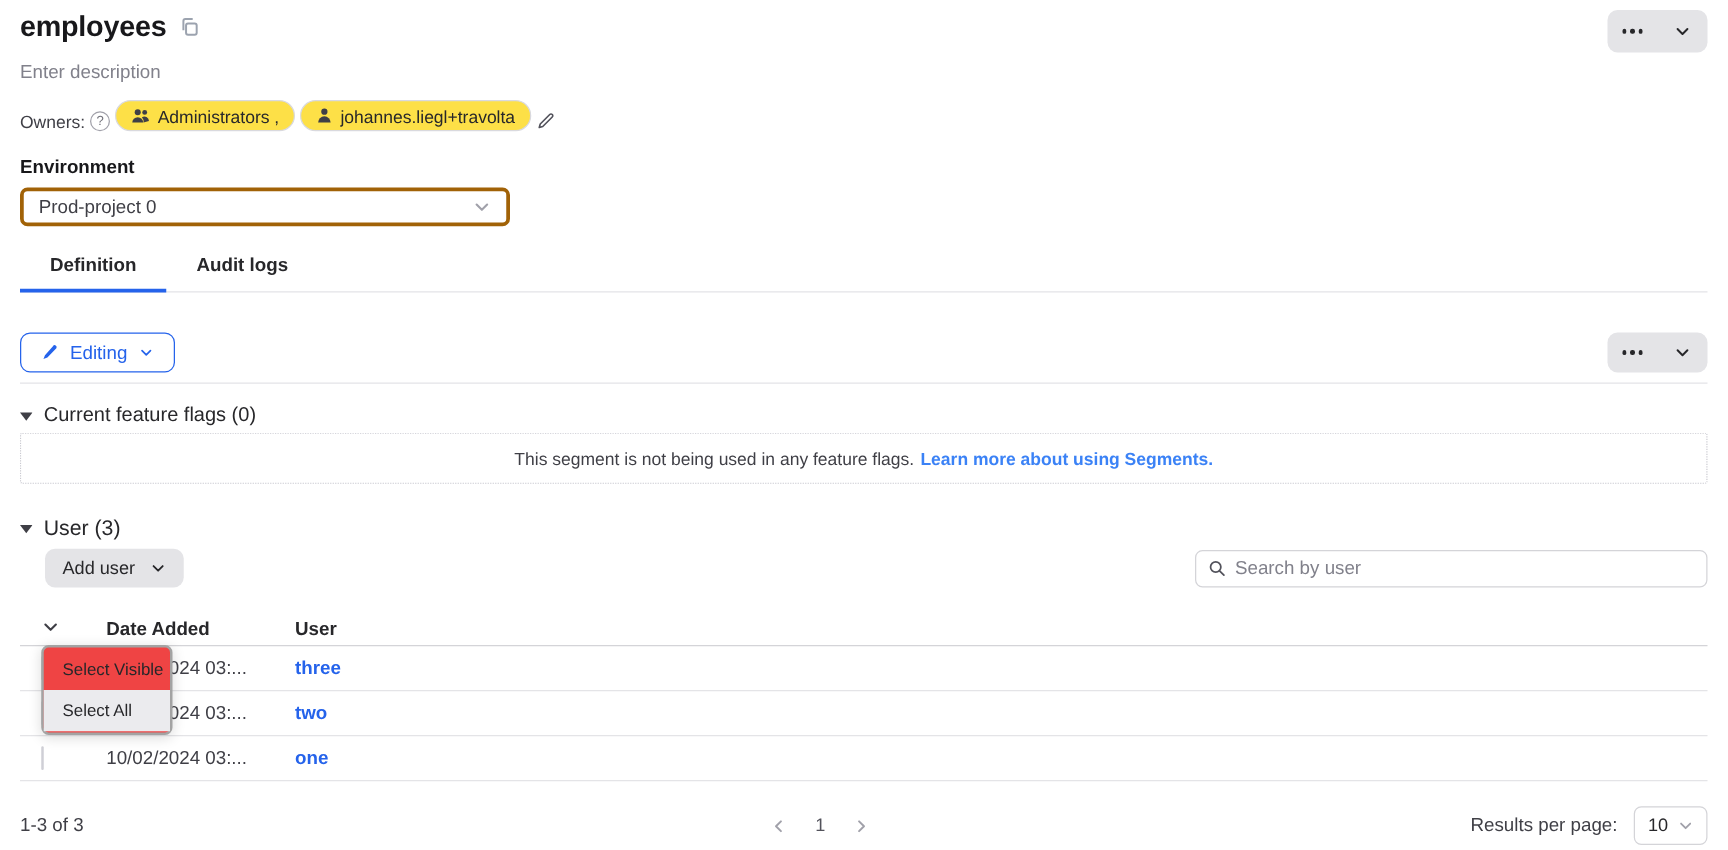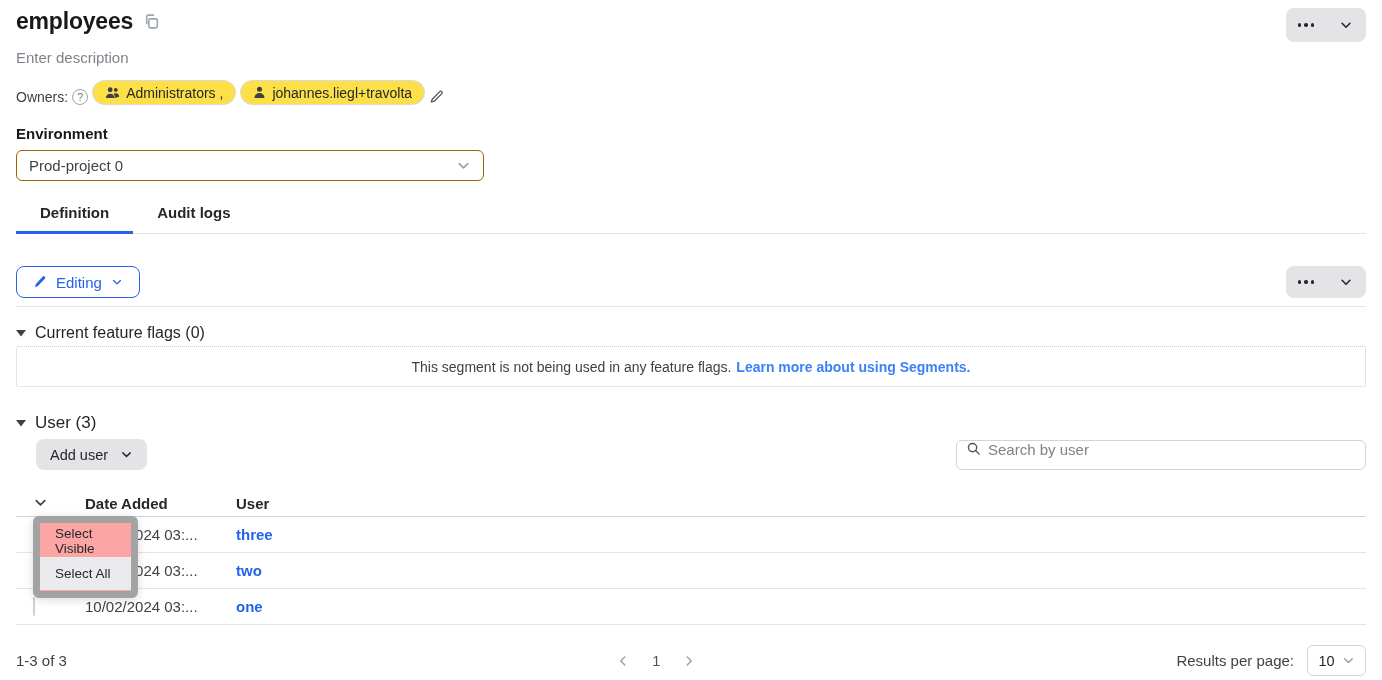--- a/index.html
+++ b/index.html
@@ -29,21 +29,21 @@
   .meta-right { display:flex; align-items:flex-end; gap:4px; font-size:14px; color:#3f3f46; }
   .help-circle { width:16px; height:16px; border:1px solid #a1a1aa; border-radius:50%; color:#71717a;
                  font-size:10.5px; display:flex; align-items:center; justify-content:center; }
   .help-circle::after { content:"?"; }
   .pill { display:flex; align-items:center; gap:6px; background:#fde047; border:1px solid #d9d9de;
           border-radius:13px; height:25px; padding:0 12px; font-size:14px; color:#27272a; }
 
   
   .env { margin-top:20px; }
   .env-label { font-size:15px; font-weight:bold; }
-  .select-box { margin-top:8px; width:468px; height:31px; border:1px solid #a16207; border-radius:6px;
+  .select-box { margin-top:8px; width:392px; height:31px; border:3px solid #a16207; border-radius:6px;
                 display:flex; align-items:center; justify-content:space-between; padding:0 12px;
                 font-size:15px; color:#3f3f46; cursor:pointer; background:#fff; }
 
   
   .tabs { margin-top:14px; display:flex; border-bottom:1px solid #e4e4e7; }
   .tab { padding:9px 24px 10px 24px; font-size:15px; font-weight:bold; color:#27272a; cursor:pointer;
          border-bottom:3px solid transparent; margin-bottom:-1px; }
   .tab.active { border-bottom-color:#2563eb; }
 
   
@@ -59,39 +59,39 @@
   .dashed-box { margin-top:4px; border:1px dotted #c9c9d0; border-radius:2px; height:41px;
                 display:flex; align-items:center; justify-content:center; font-size:14px; color:#3f3f46; }
   .dashed-box a { color:#3b82f6; font-weight:bold; text-decoration:none; margin-left:5px; }
 
   .user-head { margin-top:26px; font-size:17px; }
   .controls { margin-top:6px; display:flex; justify-content:space-between; align-items:center;padding-left:20px; }
   .add-user-btn { display:flex; align-items:center; gap:12px; height:31px; padding:0 14px;
                   background:#e4e4e7; border:none; border-radius:8px; font-size:14.5px; color:#27272a;
                   cursor:pointer; font-family:inherit; }
   .search-wrap { width:410px; height:30px; border:1px solid #d4d4d8; border-radius:6px;
-                 display:flex; align-items:flex-start; padding:0 9px; gap:7px; background:#fff;margin-left:24px; }
+                 display:flex; align-items:center; padding:0 9px; gap:7px; background:#fff;margin-left:24px; }
   .search-wrap input { border:none; outline:none; flex:1; font-size:15px; color:#27272a; font-family:inherit; }
   .search-wrap input::placeholder { color:#81818b; }
 
   
   .user-table { margin-top:21px; position:relative; }
   .t-head { display:flex; align-items:center; height:26px; border-bottom:1px solid #d4d4d8;
             font-size:15px; font-weight:bold; color:#27272a; }
   .col-sel { width:69px; padding-left:17px; }
   .col-date { width:151px; }
   .col-user { flex:1; }
   .t-row { display:flex; align-items:center; height:36px; border-bottom:1px solid #e4e4e7; font-size:15px; }
   .t-row .date { color:#3f3f46; }
   .t-row a { color:#2563eb; font-weight:bold; text-decoration:none; }
   .checkbox { width:14px; height:14px; border:1.5px solid #cfcfd6; border-radius:3px; background:#fff; cursor:pointer; }
   .sel-chevron { cursor:pointer; display:inline-flex; }
 
-  .select-menu { position:absolute; top:25px; left:17px; width:105px; background:#fca5a5; border-radius:6px;
-                 border:7px solid #a3a3a3; box-shadow:0 2px 10px rgba(0,0,0,0.14); padding:1px 0; z-index:5; }
+  .select-menu { position:absolute; top:25px; left:17px; width:105px; background:#ef4444; border-radius:6px;
+                 border:2px solid #a3a3a3; box-shadow:0 2px 10px rgba(0,0,0,0.14); padding:1px 0; z-index:5; }
   .select-menu .item { height:33px; display:flex; align-items:center; padding-left:15px; font-size:13.5px;
                        color:#27272a; cursor:pointer; }
   .select-menu .item.highlighted { background:#ebebee; }
 
   
   .t-footer { margin-top:20px; display:flex; align-items:center; font-size:15px; color:#3f3f46; }
   .f-left { width:260px; }
   .pager { flex:1; display:flex; align-items:center; justify-content:center; gap:20px; margin-right:140px; }
   .pager .pg-btn { background:none; border:none; cursor:pointer; display:flex; padding:2px; }
   .pager .pg-num { color:#52525b; font-size:14.5px; }

